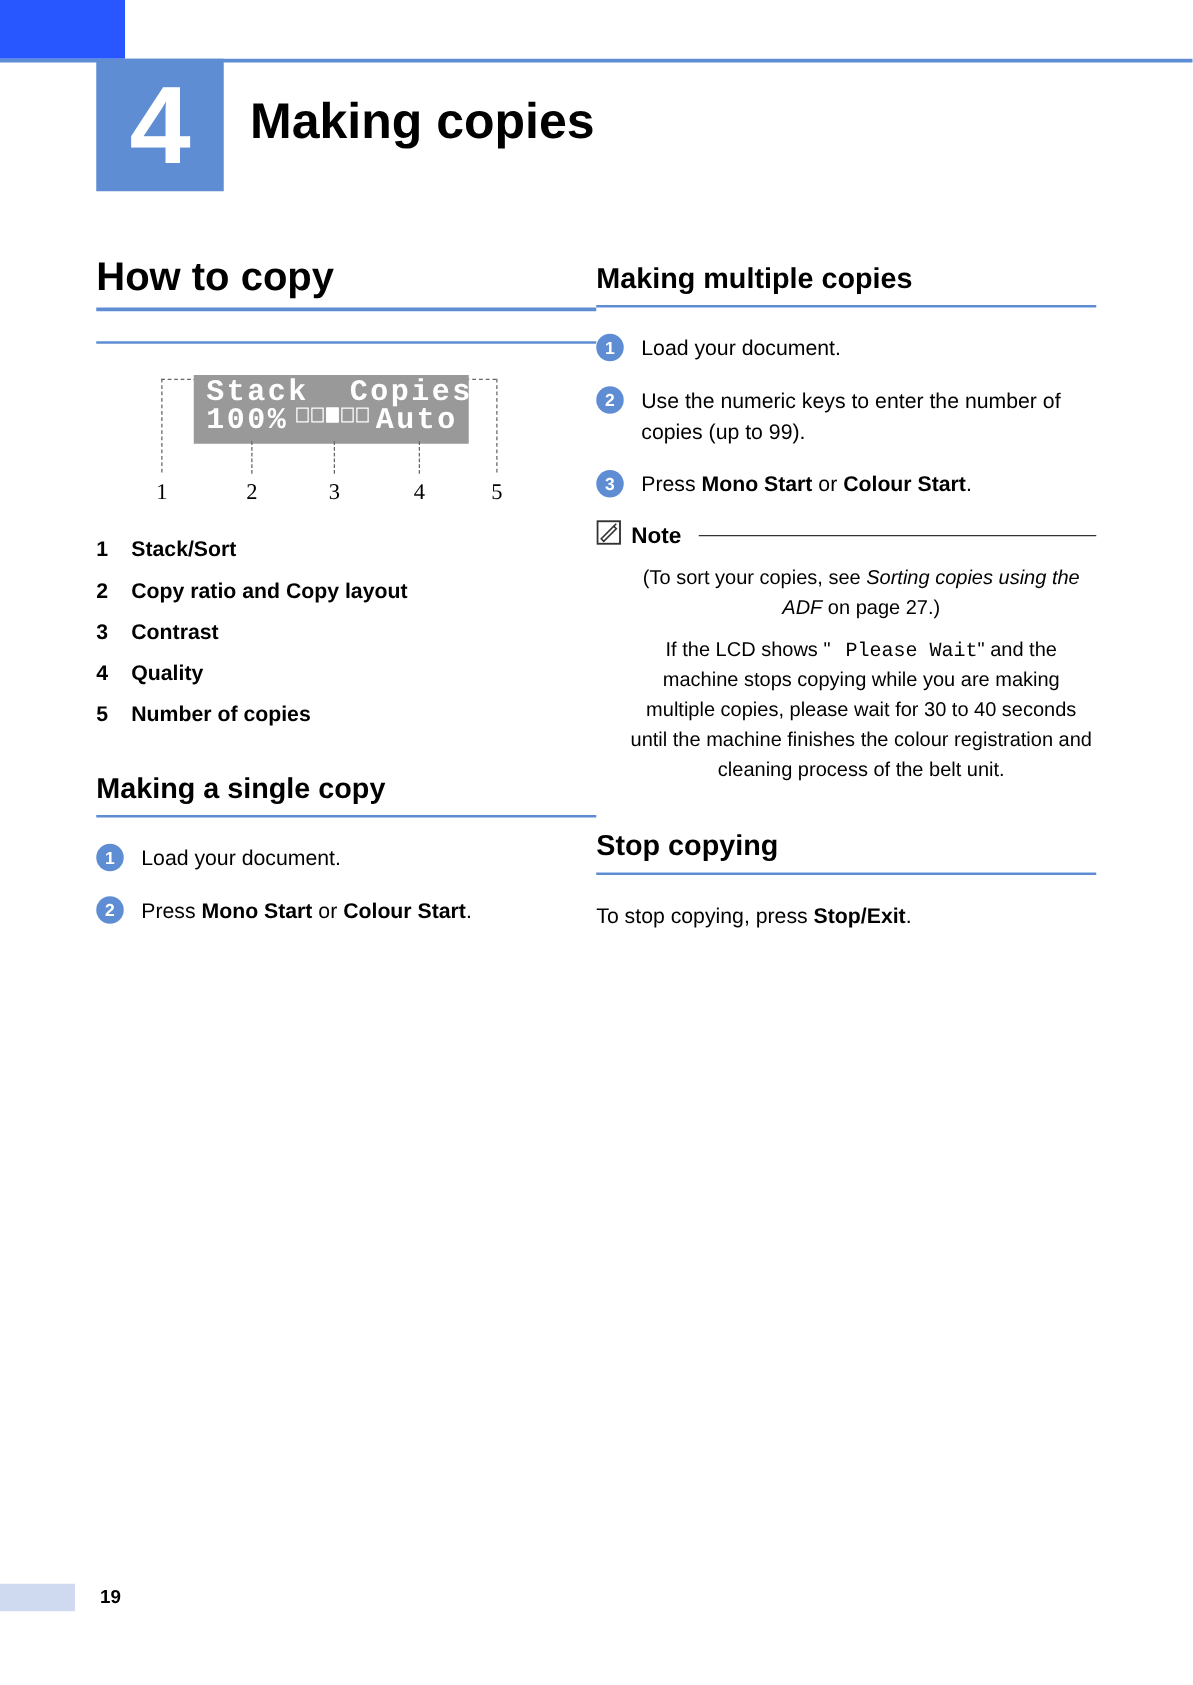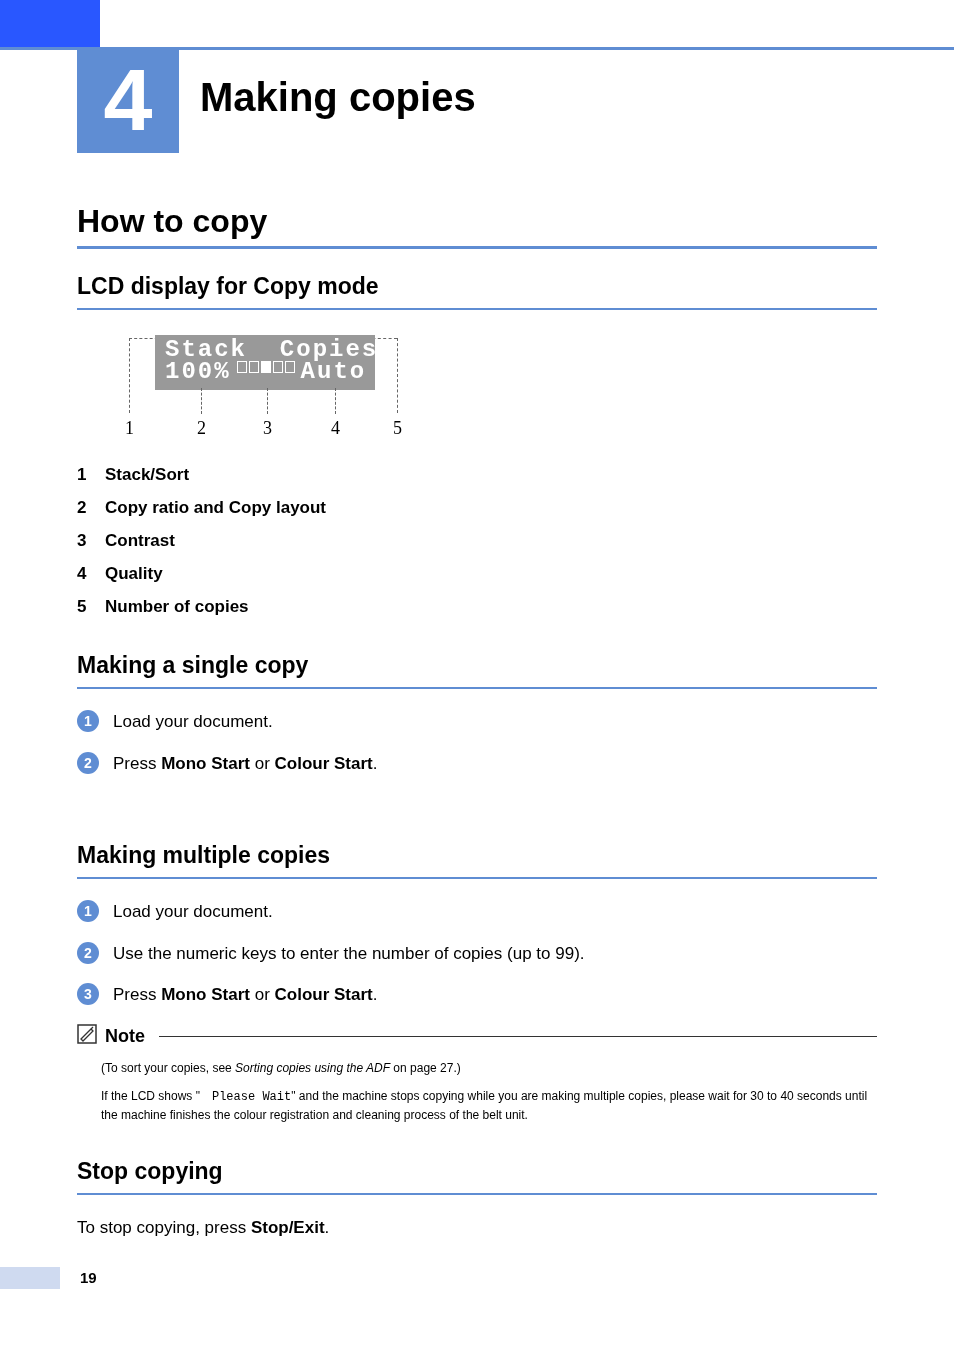--- a/index.html
+++ b/index.html
@@ -52,22 +52,20 @@
       font-size: 40px;
       font-weight: bold;
       color: #000;
     }
     .content {
       position: absolute;
       top: 195px;
       left: 77px;
       right: 77px;
       display: flex;
-      gap: 36px;
-      flex-direction: column;
     }
     .col {
       flex: 1;
     }
     .h2 {
       font-size: 32px;
       font-weight: bold;
       margin-bottom: 6px;
       padding-top: 8px;
     }
@@ -206,23 +204,24 @@
       font-weight: bold;
       font-size: 18px;
     }
     .note-header .line {
       flex: 1;
       height: 1px;
       border-top: 1.5px solid #333;
       margin-left: 6px;
     }
     .note-body {
-      font-size: 12px;
+      font-size: 16px;
       line-height: 1.5;
       margin-left: 24px;
+      text-align: center;
     }
     .italic { font-style: italic; }
     .mono { font-family: "Courier New", monospace; margin-left: 12px; }
     .note-body p {
       margin-bottom: 10px;
     }
     .footer-bar {
       position: absolute;
       bottom: 59px;
       left: 0;
@@ -246,21 +245,20 @@
 
 <div class="chapter-box">4</div>
 <div class="chapter-title">Making copies</div>
 
 <div class="content">
 
   <div class="col">
     <div class="h2">How to copy</div>
     <div class="h2-underline"></div>
 
-    <div class="h3">LCD display for Copy mode</div>
     <div class="h3-underline"></div>
 
     <div class="lcd-figure">
       <div class="lcd-screen">
         <div class="callout-hline h1"></div>
         <div class="callout-hline h5"></div>
         <div class="lcd-box">
           <div><span>Stack</span>&nbsp;&nbsp;<span>Copies:01</span></div>
           <div class="lcd-line2">
             <span>100%</span>

